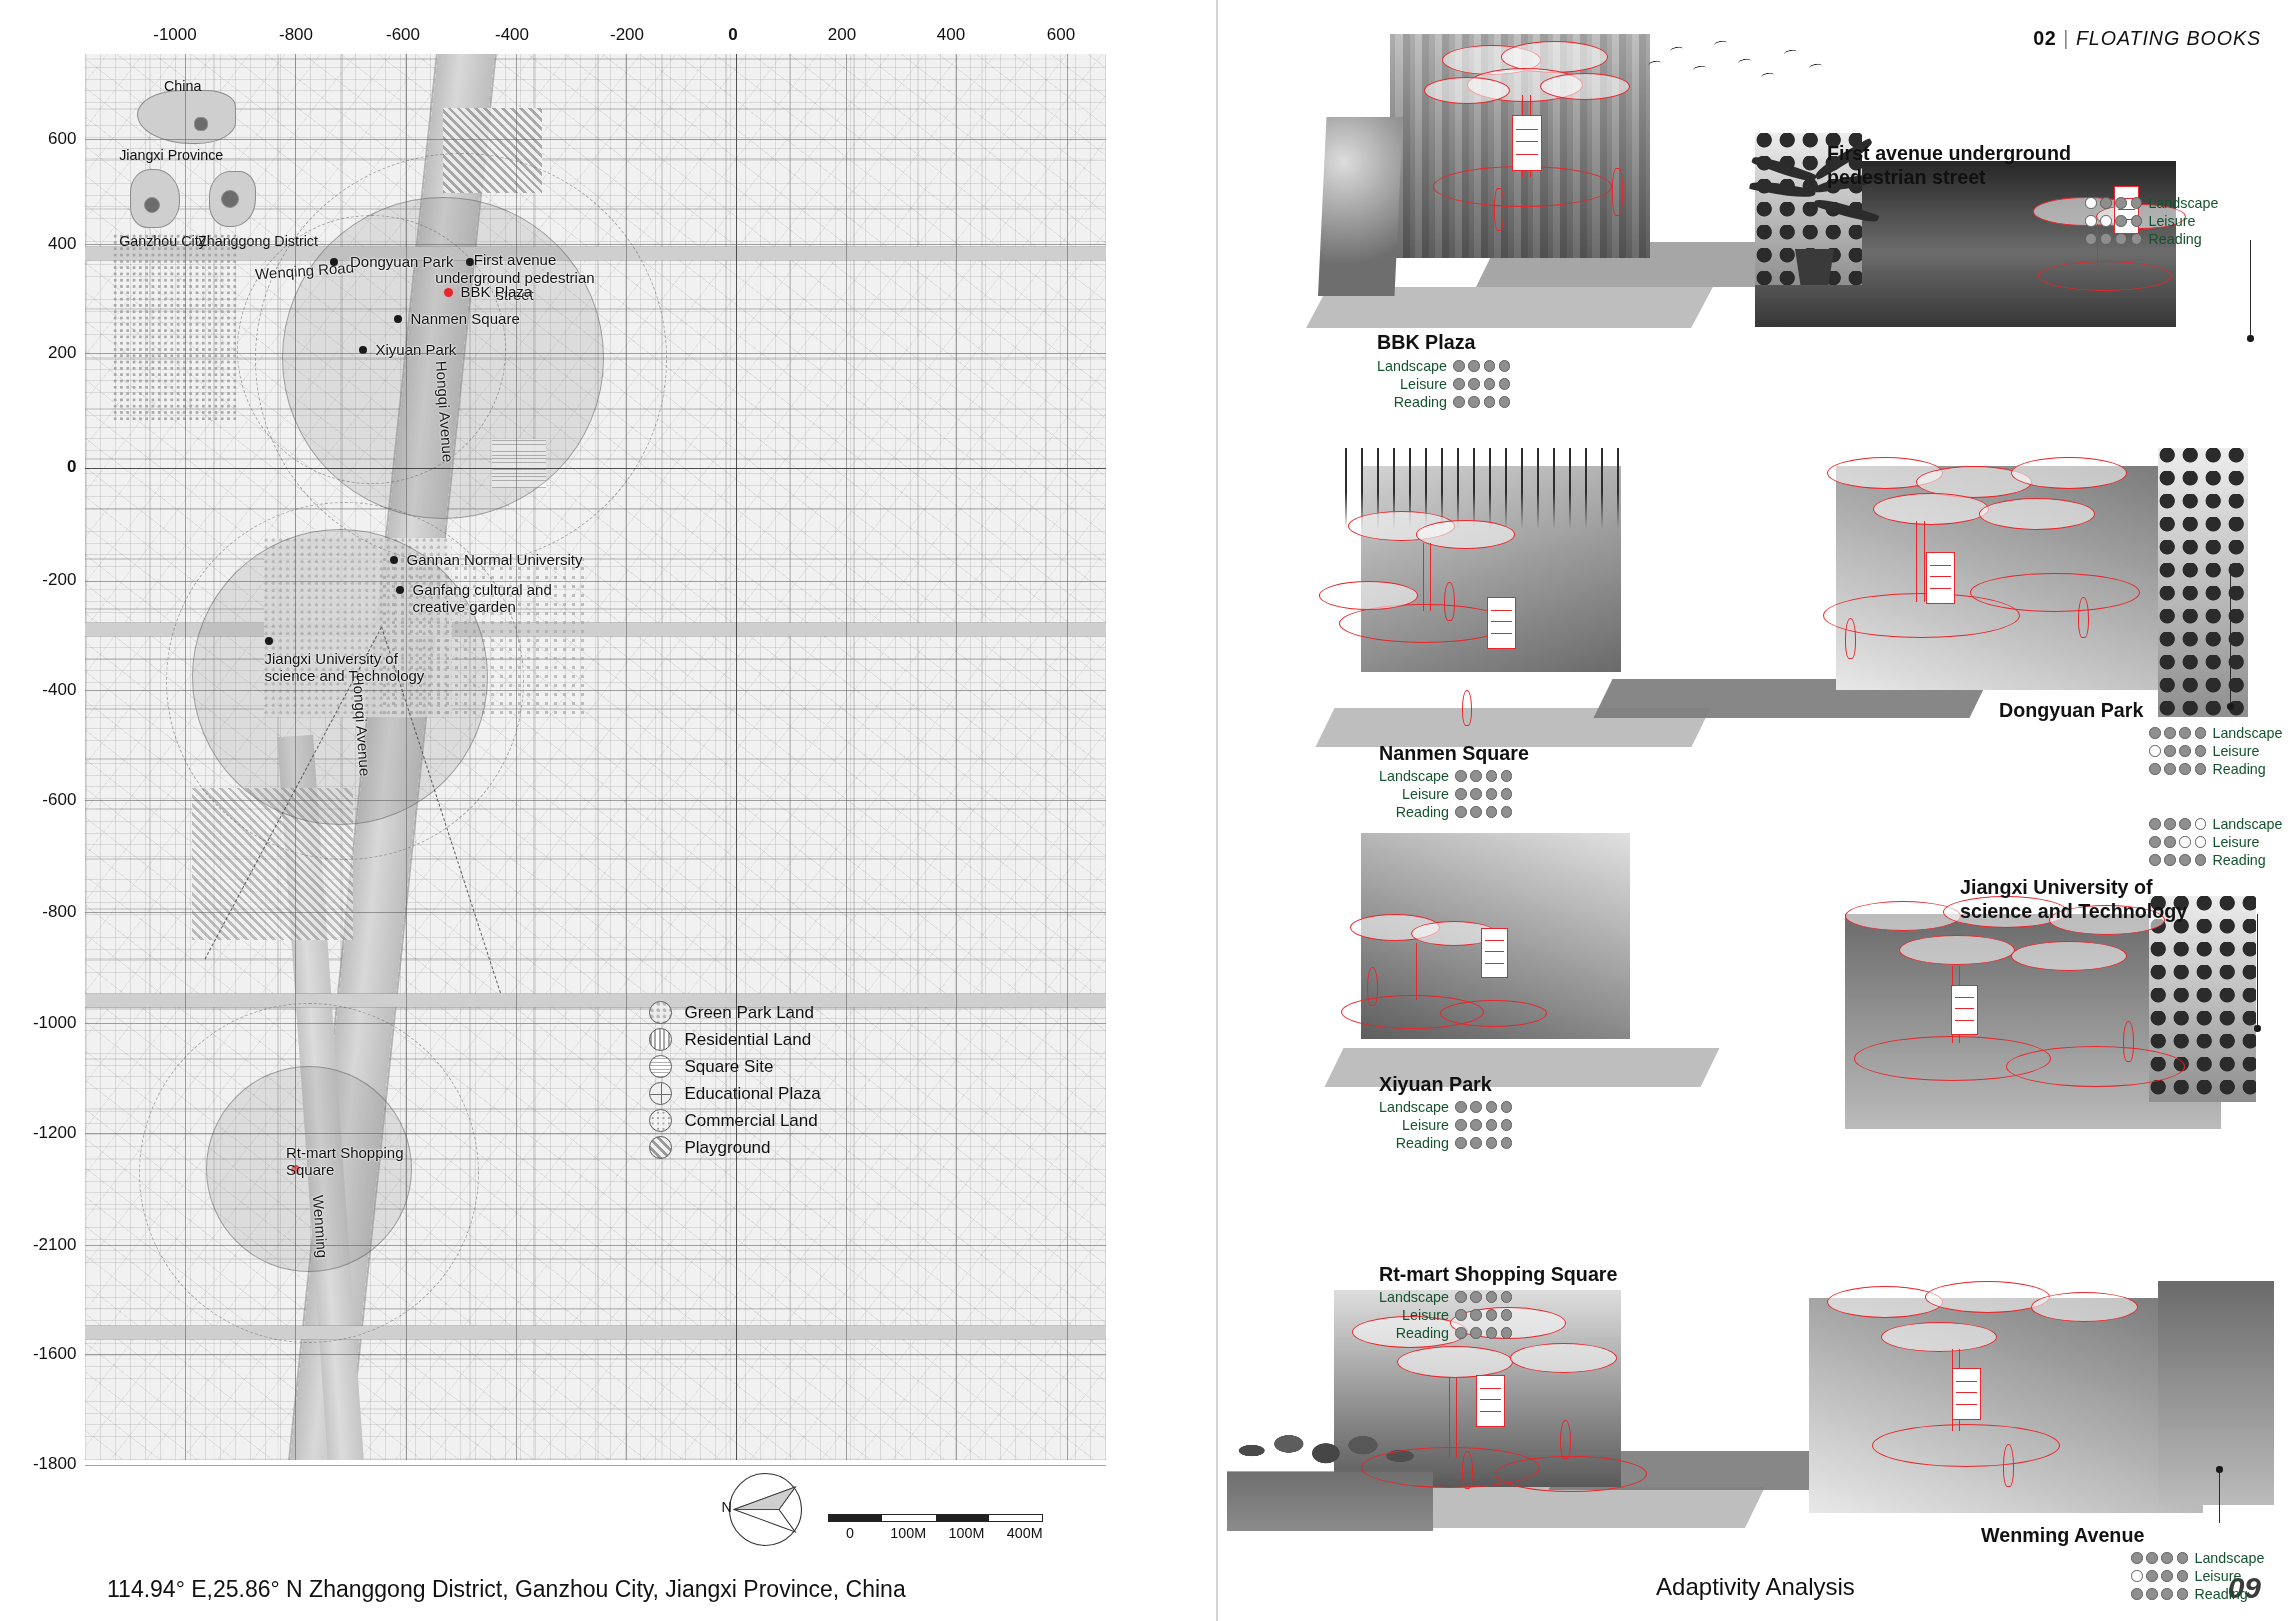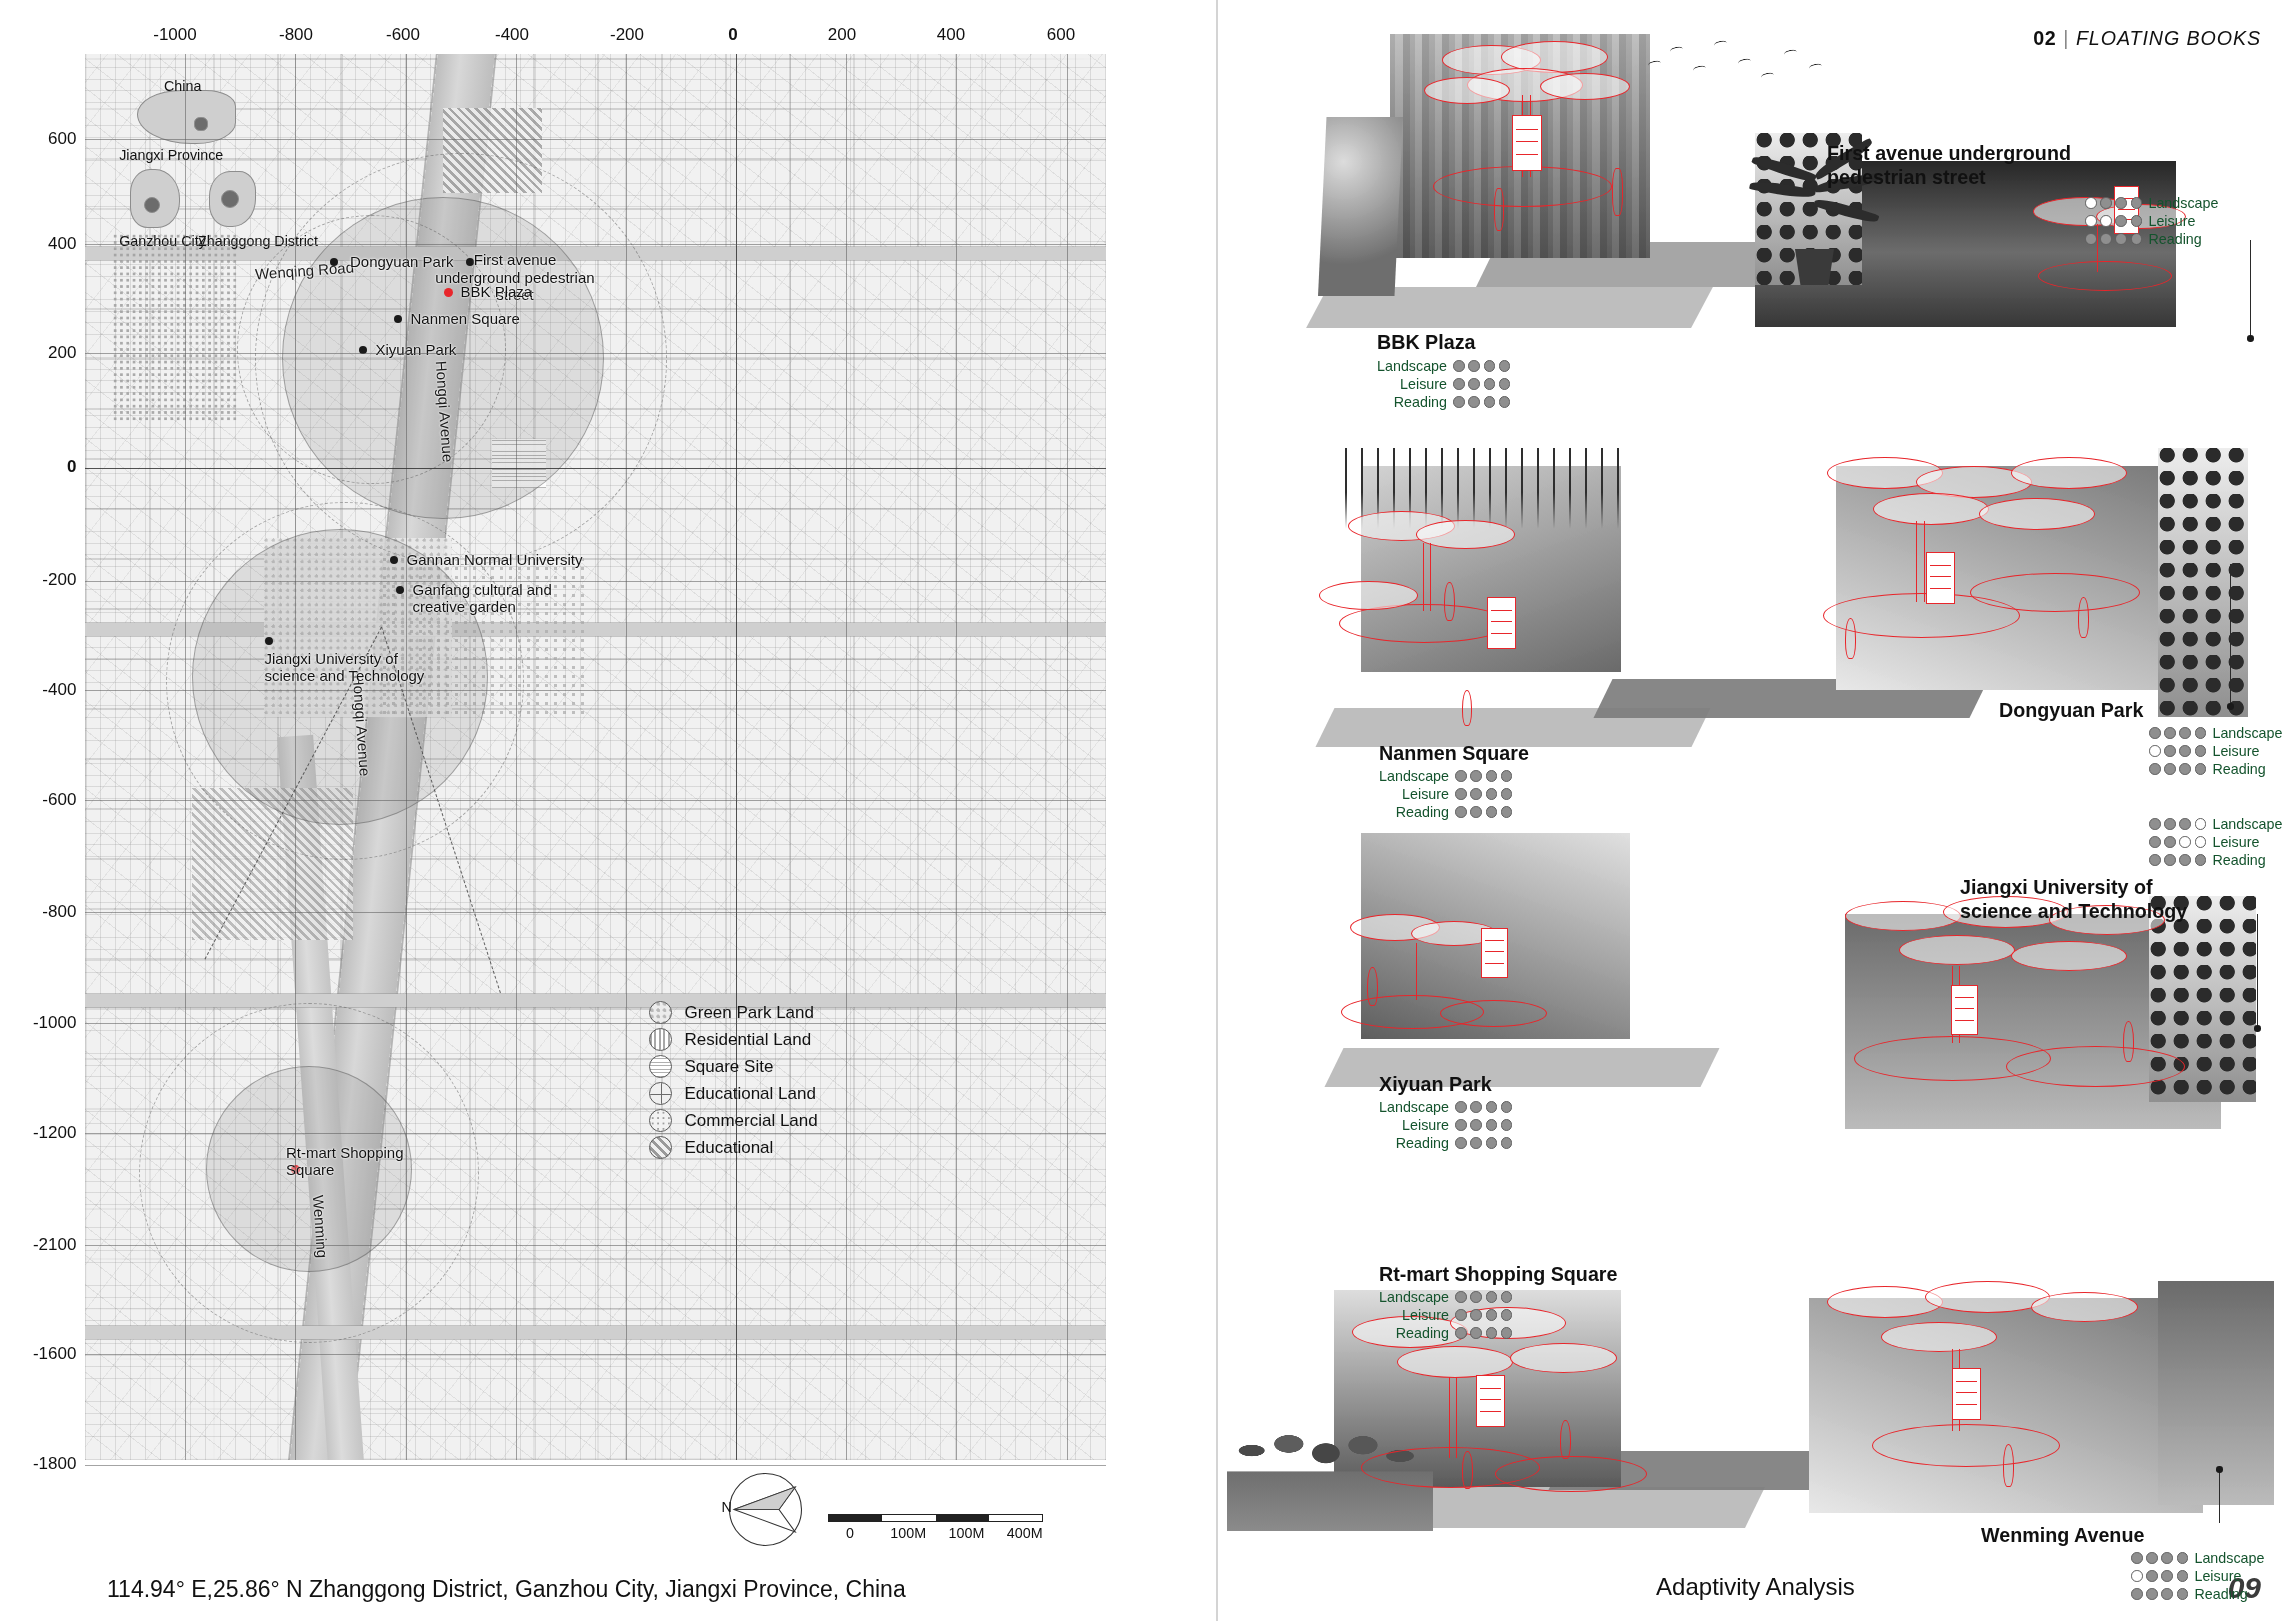--- a/index.html
+++ b/index.html
@@ -454,29 +454,29 @@
       <div class="row">
         <span class="sw resi"></span>
         <span>Residential Land</span>
       </div>
       <div class="row">
         <span class="sw square"></span>
         <span>Square Site</span>
       </div>
       <div class="row">
         <span class="sw edu"></span>
-        <span>Educational Land</span>
+        <span>Educational Plaza</span>
       </div>
       <div class="row">
         <span class="sw comm"></span>
         <span>Commercial Land</span>
       </div>
       <div class="row">
         <span class="sw play"></span>
-        <span>Educational</span>
+        <span>Playground</span>
       </div>
     </div>
 
     <div id="compass">
       <svg width="99" height="99" viewBox="0 0 110 110">
         <circle cx="55" cy="55" r="40" fill="none" stroke="#333" stroke-width="1.2"></circle>
         <polygon points="20,55 88,30 70,55 88,80" fill="none" stroke="#333" stroke-width="1.2"></polygon>
         <polygon points="20,55 88,30 70,55" fill="#cfcfcf" stroke="#333" stroke-width="1"></polygon>
       </svg>
       <span style="position:absolute; left:5.4px; top:39px; font-size:14.3px;">N</span>

